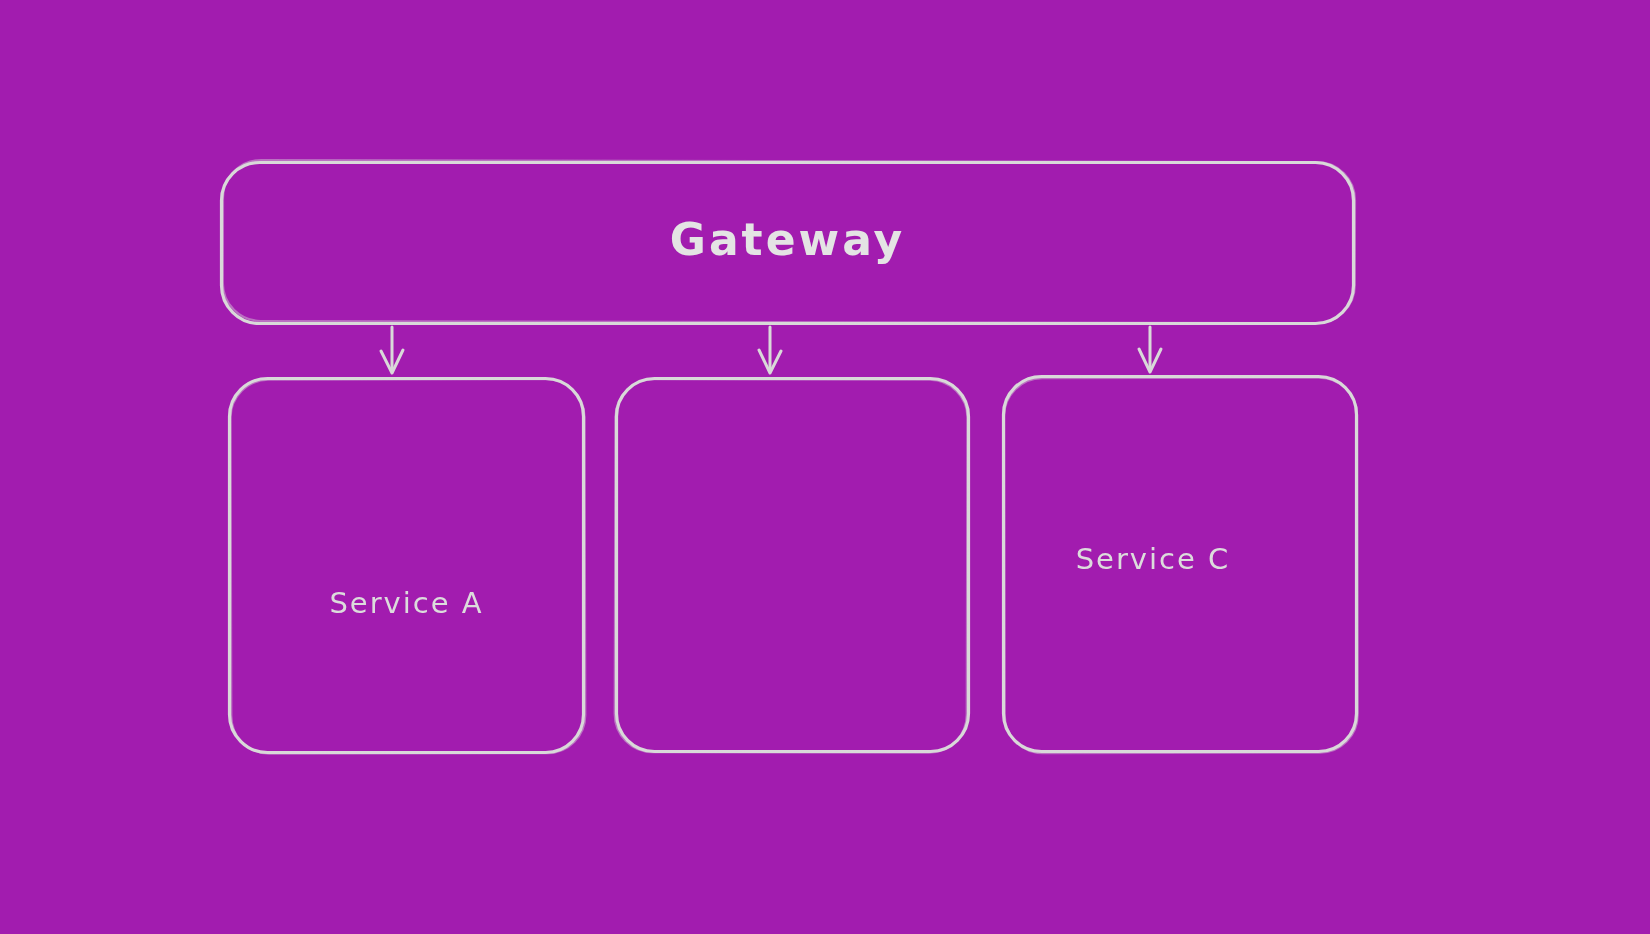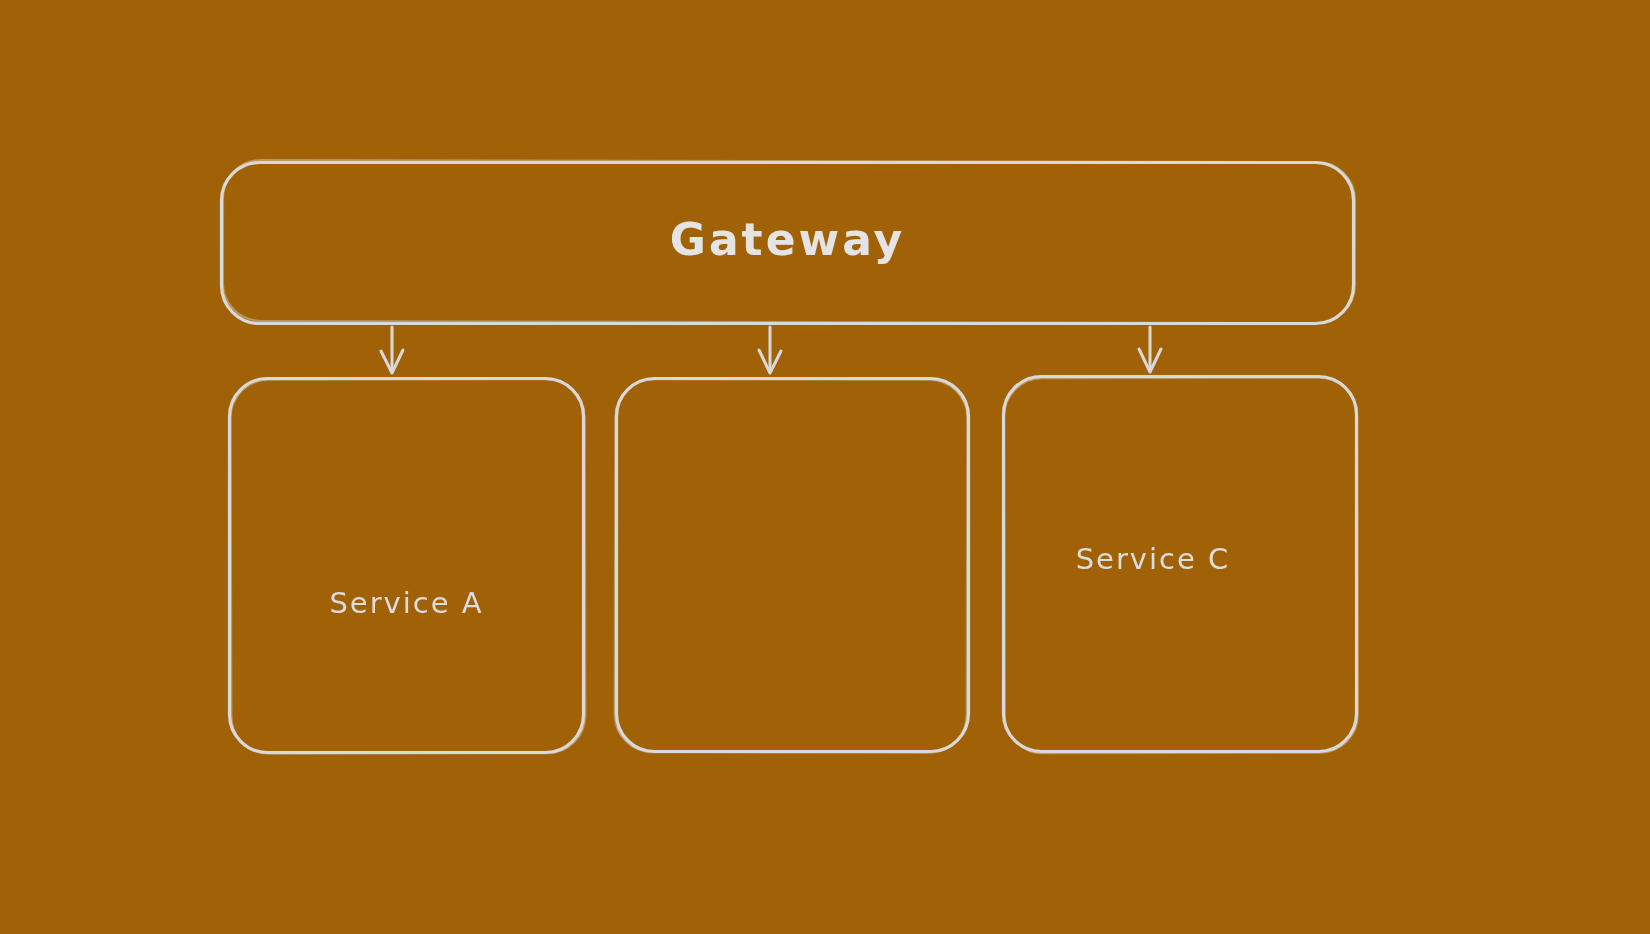--- a/index.html
+++ b/index.html
@@ -8,21 +8,21 @@
     background: #141414;
     width: 1650px;
     height: 934px;
     overflow: hidden;
     font-family: "DejaVu Sans", sans-serif;
   }
   .canvas {
     position: relative;
     width: 1650px;
     height: 934px;
-    background: #a16207;
+    background: #a21caf;
   }
   .diagram-svg {
     position: absolute;
     left: 0;
     top: 0;
     width: 1650px;
     height: 934px;
   }
   .sketch-main {
     fill: none;

